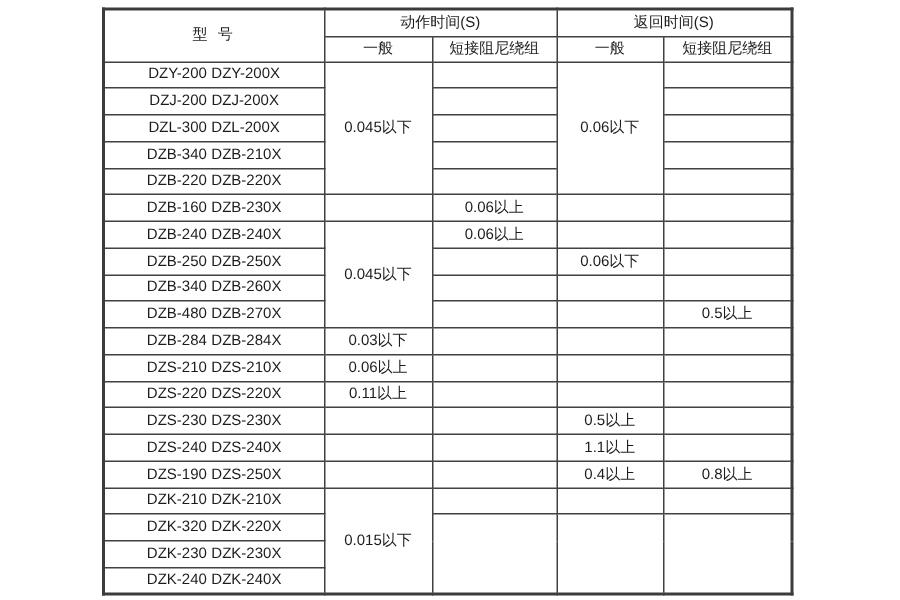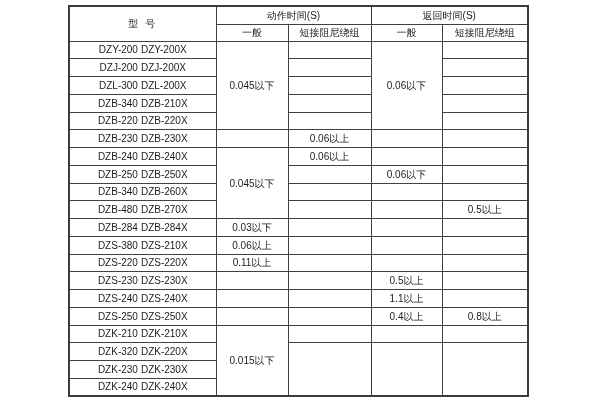--- a/index.html
+++ b/index.html
@@ -134,21 +134,21 @@
               <span>DZB-220X</span>
             </div>
           </td>
           <td></td>
           <td></td>
         </tr>
 
         <tr class="data">
           <td>
             <div class="model-pair">
-              <span>DZB-230</span>
+              <span>DZB-160</span>
               <span>DZB-230X</span>
             </div>
           </td>
           <td></td>
           <td>0.06以上</td>
           <td></td>
           <td></td>
         </tr>
 
         <tr class="data">
@@ -209,21 +209,21 @@
           </td>
           <td>0.03以下</td>
           <td></td>
           <td></td>
           <td></td>
         </tr>
 
         <tr class="data">
           <td>
             <div class="model-pair">
-              <span>DZS-380</span>
+              <span>DZS-210</span>
               <span>DZS-210X</span>
             </div>
           </td>
           <td>0.06以上</td>
           <td></td>
           <td></td>
           <td></td>
         </tr>
 
         <tr class="data">
@@ -261,21 +261,21 @@
           </td>
           <td></td>
           <td></td>
           <td>1.1以上</td>
           <td></td>
         </tr>
 
         <tr class="data">
           <td>
             <div class="model-pair">
-              <span>DZS-250</span>
+              <span>DZS-190</span>
               <span>DZS-250X</span>
             </div>
           </td>
           <td></td>
           <td></td>
           <td>0.4以上</td>
           <td>0.8以上</td>
         </tr>
 
         <tr class="data">

